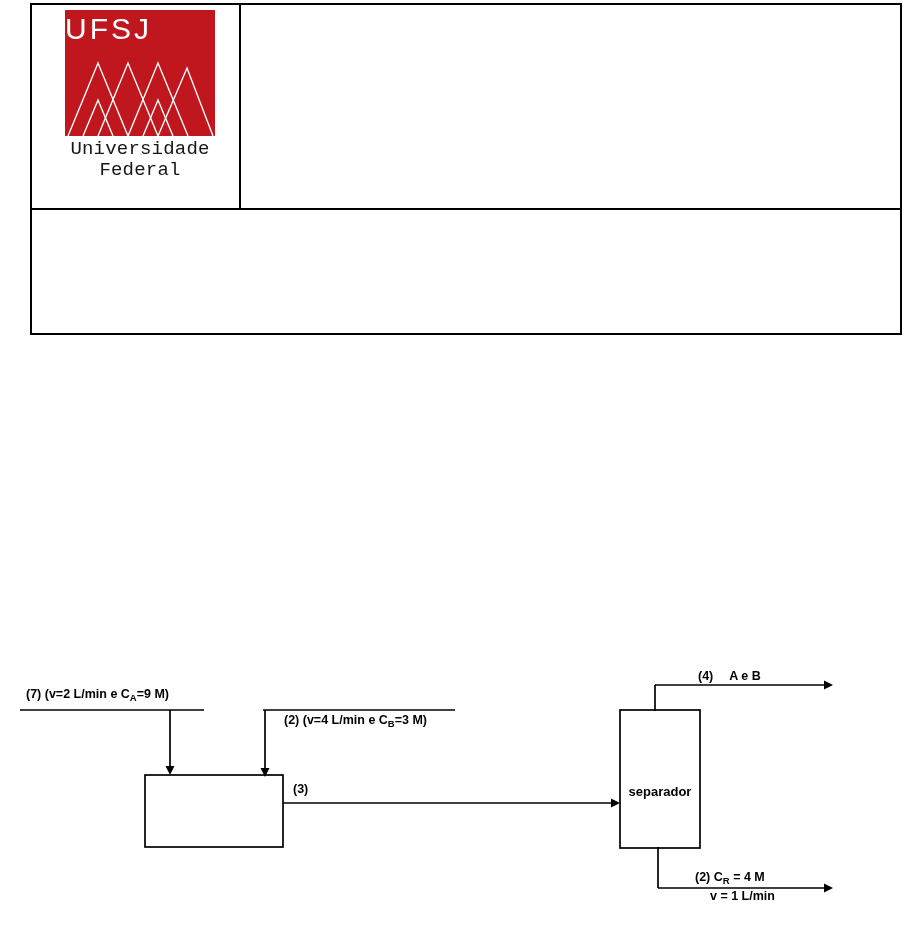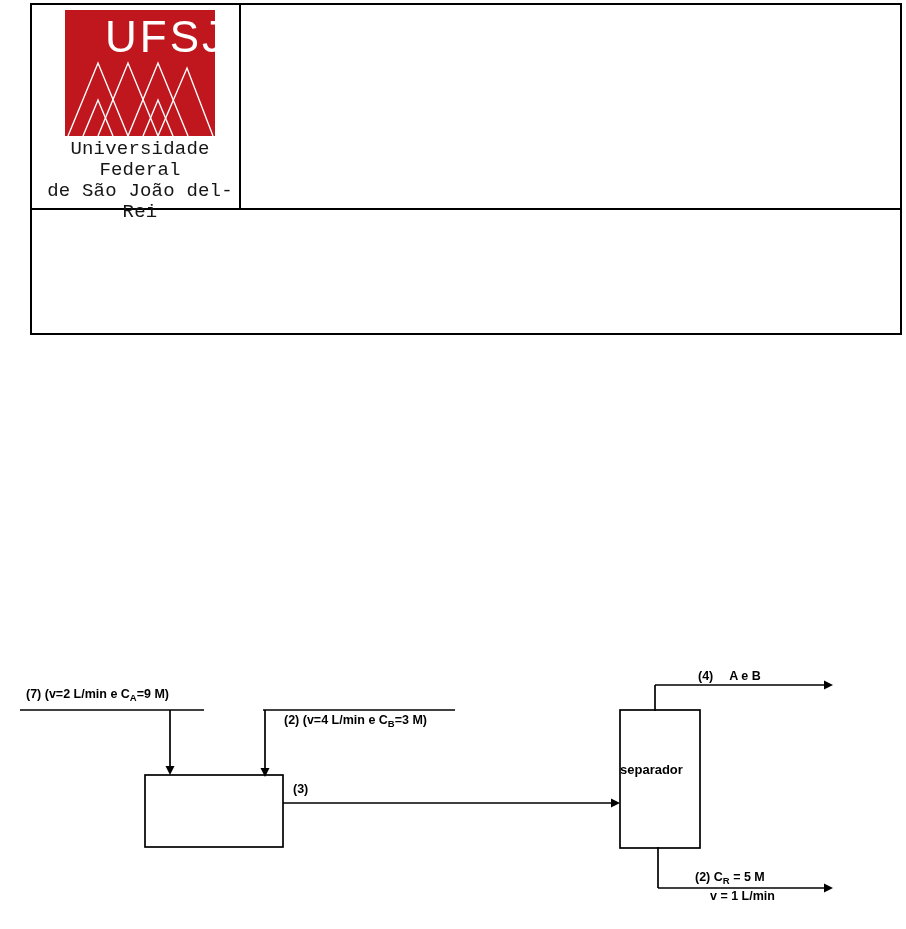--- a/index.html
+++ b/index.html
@@ -36,24 +36,23 @@
   .logo-red{
     position:absolute; left:65px; top:10px;
     width:150px; height:126px;
     background:var(--brand-red);
     overflow:hidden;
   }
   .logo-acronym{
     position:absolute; left:0; top:2px; width:100%;
     text-align:left;
     color:#ffffff;
-    font-size:44px;
+    font-size:30px;
     letter-spacing:3px;
     font-weight:400;
-    padding-left:40px;
   }
   .logo-triangles{
     position:absolute; left:0; bottom:0;
     width:150px; height:80px;
     display:block;
   }
   .logo-name{
     position:absolute; left:30px; top:139px;
     width:220px;
     text-align:center;
@@ -75,22 +74,22 @@
     font-size:12.5px;
     color:var(--ink);
     white-space:nowrap;
   }
   .lbl .sub{
     font-size:9.5px;
     position:relative;
     bottom:-2.5px;
   }
   .lbl-separator{
-    left:620px; top:762px; width:80px;
-    text-align:left;
+    left:620px; top:784px; width:80px;
+    text-align:center;
     font-size:13px;
   }
   .s4-gap{ display:inline-block; width:16px; }
 </style>
 </head>
 <body>
 
 <div class="page">
 
   <div class="header-outer"></div>
@@ -105,21 +104,20 @@
         <polyline points="33,80 63,7 93,80"></polyline>
         <polyline points="63,80 93,7 123,80"></polyline>
         <polyline points="93,80 122,12 148,80"></polyline>
         <polyline points="18,80 33,44 48,80"></polyline>
         <polyline points="78,80 93,44 108,80"></polyline>
       </g>
     </svg>
   </div>
   <div class="logo-name">
     <div>Universidade Federal</div>
-    <div>de São João del-Rei</div>
   </div>
 
   <svg class="diagram-svg" viewBox="0 0 906 929">
     <g stroke="#000000" stroke-width="1.7" fill="none">
 
       <line x1="20" y1="710" x2="204" y2="710"></line>
       <line x1="170" y1="710" x2="170" y2="767"></line>
 
       <line x1="263" y1="710" x2="455" y2="710"></line>
       <line x1="265" y1="710" x2="265" y2="769"></line>
@@ -159,20 +157,20 @@
 
   <div class="lbl lbl-separator">
     <span>separador</span>
   </div>
 
   <div class="lbl" style="left:698px; top:669px;">
     <span>(4)</span><span class="s4-gap"></span><span>A e B</span>
   </div>
 
   <div class="lbl" style="left:695px; top:870px;">
-    <span>(2) C</span><span class="sub">R</span><span> = 5 M</span>
+    <span>(2) C</span><span class="sub">R</span><span> = 4 M</span>
   </div>
 
   <div class="lbl" style="left:710px; top:889px;">
     <span>v = 1 L/min</span>
   </div>
 
 </div>
 
 </body></html>

